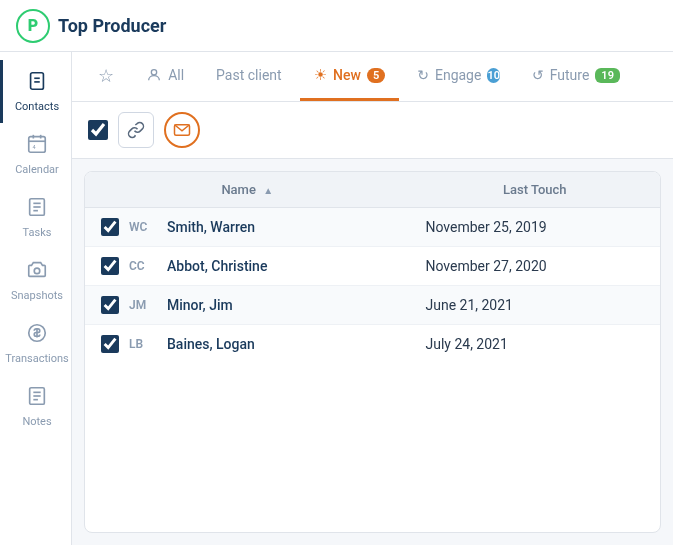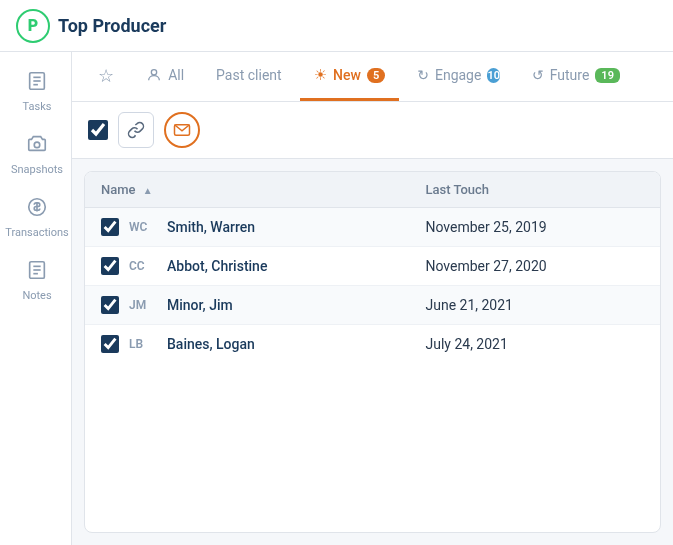--- a/index.html
+++ b/index.html
@@ -34,21 +34,21 @@
     
     .toolbar { display: flex; align-items: center; padding: 10px 16px; gap: 10px; background: #fff; border-bottom: 1px solid #e0e4ea; }
     .toolbar-checkbox { width: 20px; height: 20px; accent-color: #1a3a5c; cursor: pointer; }
     .toolbar-btn { width: 36px; height: 36px; border-radius: 6px; border: 1px solid #d0d7e2; background: #fff; cursor: pointer; display: flex; align-items: center; justify-content: center; color: #5a6a7e; font-size: 16px; }
     .toolbar-btn.highlighted { border: 2px solid #e07020; border-radius: 50%; }
 
     
     .table-wrapper { flex: 1; overflow-y: auto; background: #fff; margin: 12px; border-radius: 8px; border: 1px solid #e0e4ea; }
     .table { width: 100%; border-collapse: collapse; }
     .table thead tr { background: #f0f3f7; }
-    .table th { padding: 10px 16px; text-align: left; font-size: 13px; color: #6a7a8e; font-weight: 500; border-bottom: 1px solid #e0e4ea; }
+    .table th { padding: 10px 16px; text-align: center; font-size: 13px; color: #6a7a8e; font-weight: 500; border-bottom: 1px solid #e0e4ea; }
     .table th.sortable { cursor: pointer; }
     .sort-arrow { margin-left: 4px; font-size: 10px; color: #8a9bb0; }
     .table td { padding: 10px 16px; font-size: 14px; color: #2a3a4e; border-bottom: 1px solid #eef1f5; }
     .table tr:last-child td { border-bottom: none; }
     .table tr:nth-child(odd) td { background: #f8fafc; }
     .table tr:nth-child(even) td { background: #fff; }
     .name-cell { display: flex; align-items: center; gap: 10px; }
     .row-checkbox { width: 18px; height: 18px; accent-color: #1a3a5c; }
     .initials { font-size: 12px; color: #8a9bb0; font-weight: 600; min-width: 28px; }
     .contact-name { color: #1a3a5c; font-weight: 500; }
@@ -63,20 +63,42 @@
 <div class="header">
   <div class="logo-circle">
     <span class="logo-p">P</span>
   </div>
   <div class="logo-text">Top Producer</div>
 </div>
 
 <div class="layout">
 
   <div class="sidebar">
+    <div class="sidebar-item active">
+      <span class="sidebar-icon">
+        <svg class="icon-svg" viewBox="0 0 24 24" fill="none" stroke="currentColor" stroke-width="1.8">
+          <rect x="5" y="3" width="14" height="18" rx="2"></rect>
+          <line x1="9" y1="9" x2="15" y2="9"></line>
+          <line x1="9" y1="13" x2="15" y2="13"></line>
+        </svg>
+      </span>
+      <span>Contacts</span>
+    </div>
+    <div class="sidebar-item">
+      <span class="sidebar-icon">
+        <svg class="icon-svg" viewBox="0 0 24 24" fill="none" stroke="currentColor" stroke-width="1.8">
+          <rect x="3" y="4" width="18" height="17" rx="2"></rect>
+          <line x1="3" y1="9" x2="21" y2="9"></line>
+          <line x1="8" y1="2" x2="8" y2="6"></line>
+          <line x1="16" y1="2" x2="16" y2="6"></line>
+          <text x="7" y="17" font-size="6" fill="currentColor" stroke="none">4</text>
+        </svg>
+      </span>
+      <span>Calendar</span>
+    </div>
     <div class="sidebar-item">
       <span class="sidebar-icon">
         <svg class="icon-svg" viewBox="0 0 24 24" fill="none" stroke="currentColor" stroke-width="1.8">
           <rect x="4" y="3" width="16" height="18" rx="1.5"></rect>
           <line x1="8" y1="8" x2="16" y2="8"></line>
           <line x1="8" y1="12" x2="16" y2="12"></line>
           <line x1="8" y1="16" x2="13" y2="16"></line>
         </svg>
       </span>
       <span>Tasks</span>

